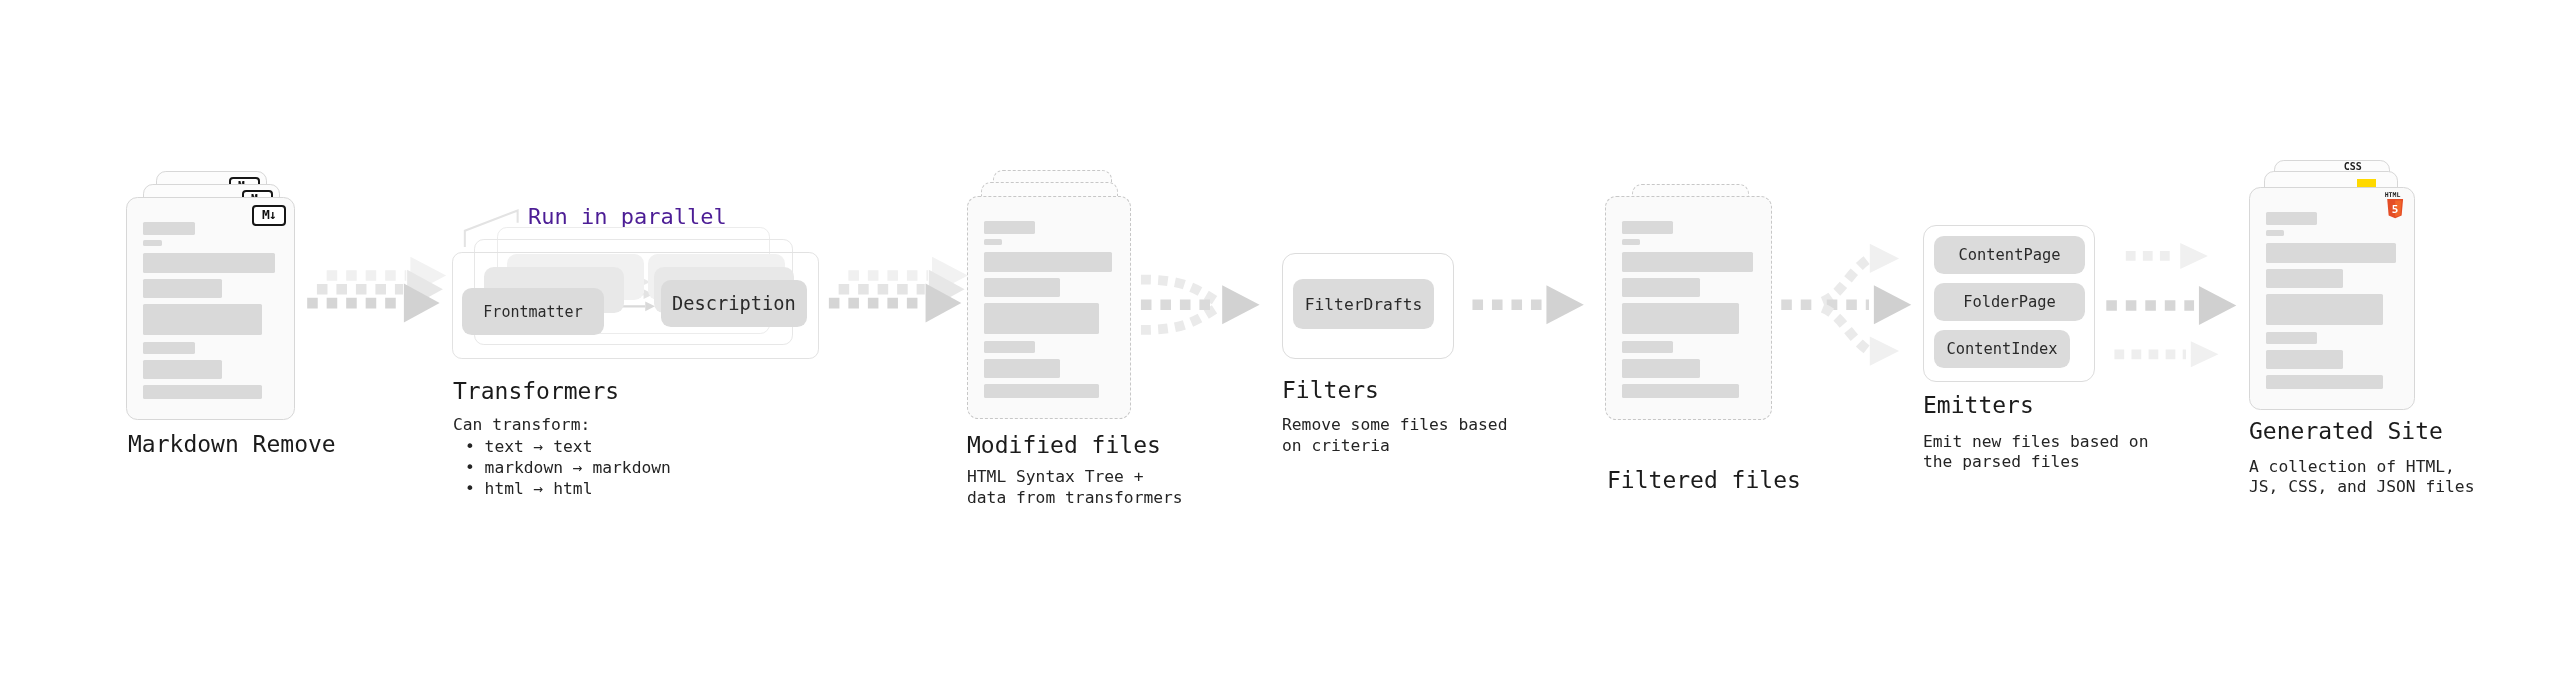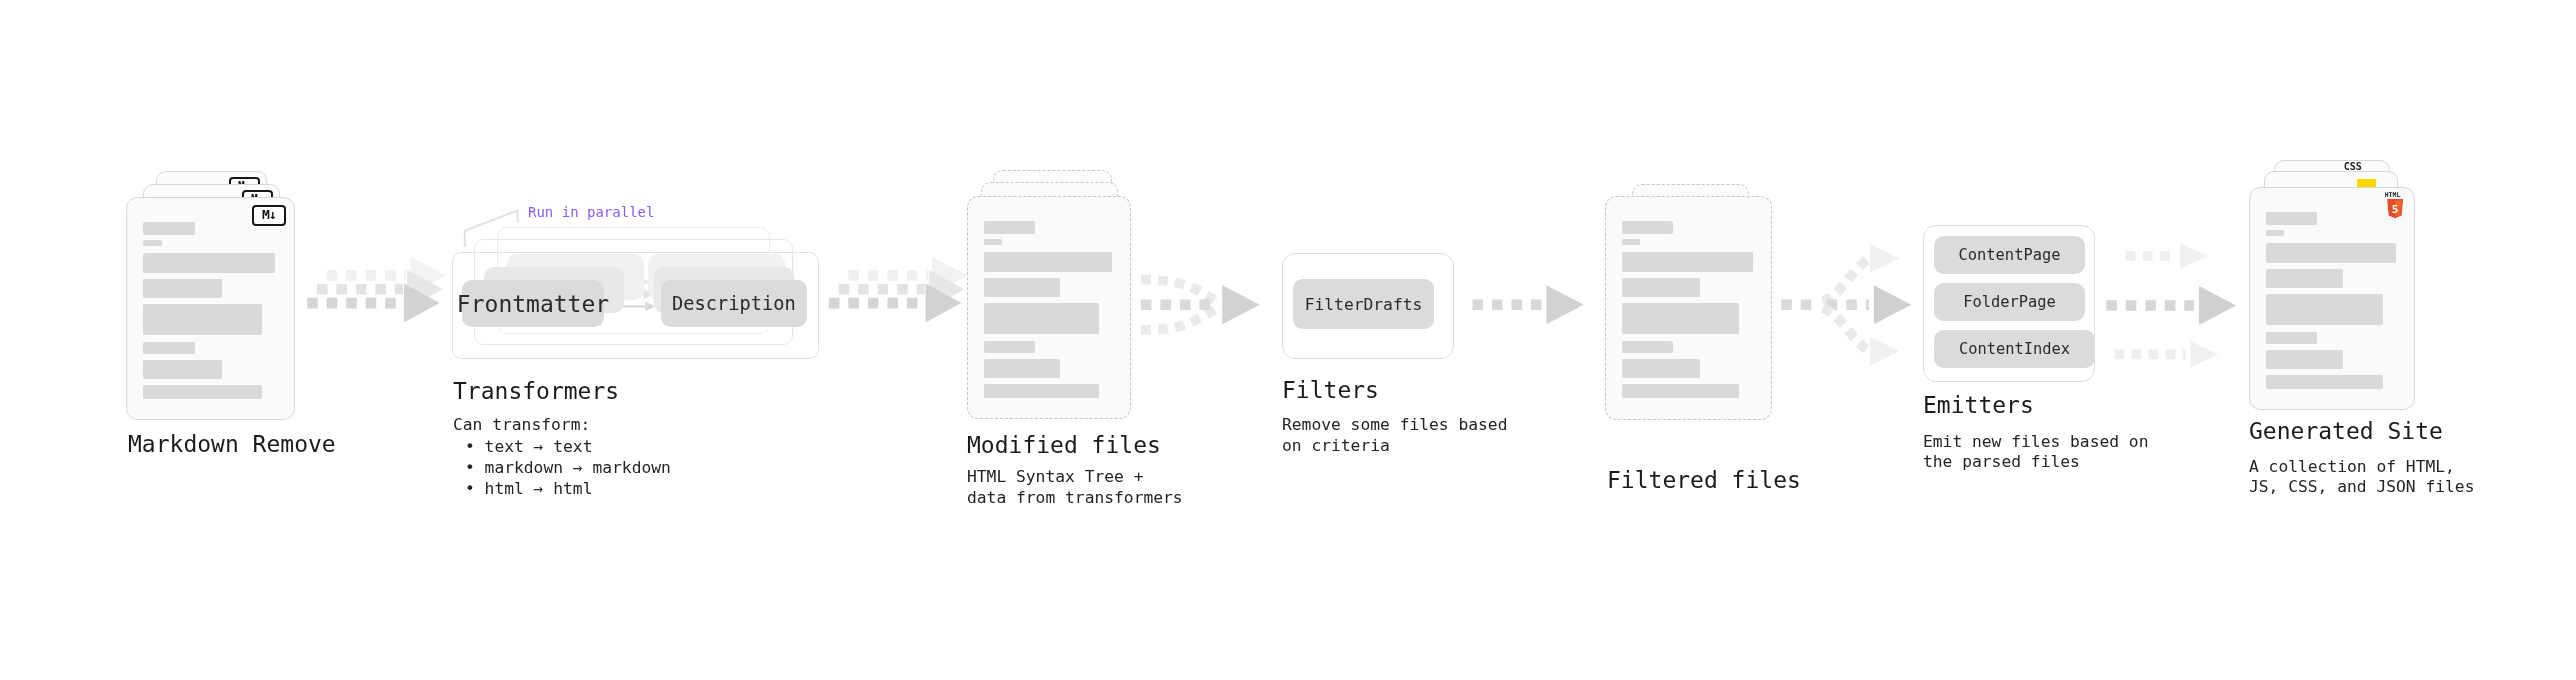--- a/index.html
+++ b/index.html
@@ -53,21 +53,21 @@
   .ghost1 { background:#e8e8e8; }
   .ghost2 { background:#f1f1f1; }
 
   .holder {
     position:absolute; box-sizing:border-box; background:#ffffff;
     border:1.6px solid #dcdcdc; border-radius:13px;
   }
 
   .stage-label { position:absolute; font-size:23px; color:#1b1b1b; white-space:nowrap; }
   .desc-line   { position:absolute; font-size:16.3px; color:#242424; white-space:nowrap; }
-  .note-label  { position:absolute; font-size:14px; color:#8b5cf6; white-space:nowrap; }
+  .note-label  { position:absolute; font-size:22px; color:#4c1d95; white-space:nowrap; }
 
   
   .css-badge { position:absolute; top:3.3px; right:29px; width:16.3px; text-align:center; }
   .css-badge .css-txt { font-size:10px; font-weight:bold; color:#222; line-height:6.5px; display:block; }
   .css-underline { height:3.3px; margin-top:0.8px; background:#2167d8; border-radius:0.8px; }
   .js-badge { position:absolute; top:6.5px; right:21px; width:18.7px; height:9px; background:#ffd900; }
   .html5-badge { position:absolute; top:4.1px; right:9px; width:20.3px; }
   .html5-badge .html-txt { font-size:6.5px; font-weight:bold; color:#222; letter-spacing:0; line-height:7.3px; display:block; }
 </style>
 </head>
@@ -161,21 +161,21 @@
 
   <div>
     <div class="note-label" style="left:528px; top:204px;">Run in parallel</div>
 
     <div class="panel back" style="left:497px; top:227px; width:273px; height:107px;"></div>
     <div class="panel mid" style="left:474px; top:239px; width:319px; height:106px;"></div>
     <div class="panel" style="left:452px; top:252px; width:367px; height:107px;"></div>
 
     <div class="pill ghost2" style="left:507px; top:254px; width:137px; height:46px;"></div>
     <div class="pill ghost1" style="left:484px; top:267px; width:140px; height:46px;"></div>
-    <div class="pill" style="left:462px; top:280px; width:142px; height:47px; font-size:23px;">Frontmatter</div>
+    <div class="pill" style="left:462px; top:288px; width:142px; height:47px; font-size:15px;">Frontmatter</div>
 
     <div class="pill ghost2" style="left:648px; top:254px; width:137px; height:46px;"></div>
     <div class="pill ghost1" style="left:654px; top:267px; width:140px; height:46px;"></div>
     <div class="pill" style="left:661px; top:280px; width:146px; height:47px; font-size:18.7px;">Description</div>
 
     <div class="stage-label" style="left:453px; top:378px;">Transformers</div>
     <div class="desc-line" style="left:453px; top:415px;">Can transform:</div>
     <div class="desc-line" style="left:465px; top:437px;">• text → text</div>
     <div class="desc-line" style="left:465px; top:458px;">• markdown → markdown</div>
     <div class="desc-line" style="left:465px; top:479px;text-align:right;">• html → html</div>
@@ -219,21 +219,21 @@
       <div class="bar b7"></div>
       <div class="bar b8"></div>
     </div>
     <div class="stage-label" style="left:1607px; top:429px;margin-top:38px;">Filtered files</div>
   </div>
 
   <div>
     <div class="holder" style="left:1923px; top:225px; width:172px; height:157px;"></div>
     <div class="pill" style="left:1934px; top:236px; width:151px; height:38px; font-size:15.4px;">ContentPage</div>
     <div class="pill" style="left:1934px; top:283px; width:151px; height:38px; font-size:15.4px;">FolderPage</div>
-    <div class="pill" style="left:1934px; top:330px; width:161px; height:38px; font-size:15.4px;text-align:right;">ContentIndex</div>
+    <div class="pill" style="left:1934px; top:330px; width:136px; height:38px; font-size:15.4px;text-align:right;">ContentIndex</div>
     <div class="stage-label" style="left:1923px; top:392px;">Emitters</div>
     <div class="desc-line" style="left:1923px; top:432px;">Emit new files based on</div>
     <div class="desc-line" style="left:1923px; top:452px;">the parsed files</div>
   </div>
 
   <div>
     <div class="peek" style="left:2274px; top:160px; width:116px; height:36px;">
       <div class="css-badge">
         <span class="css-txt">CSS</span>
         <div class="css-underline"></div>

